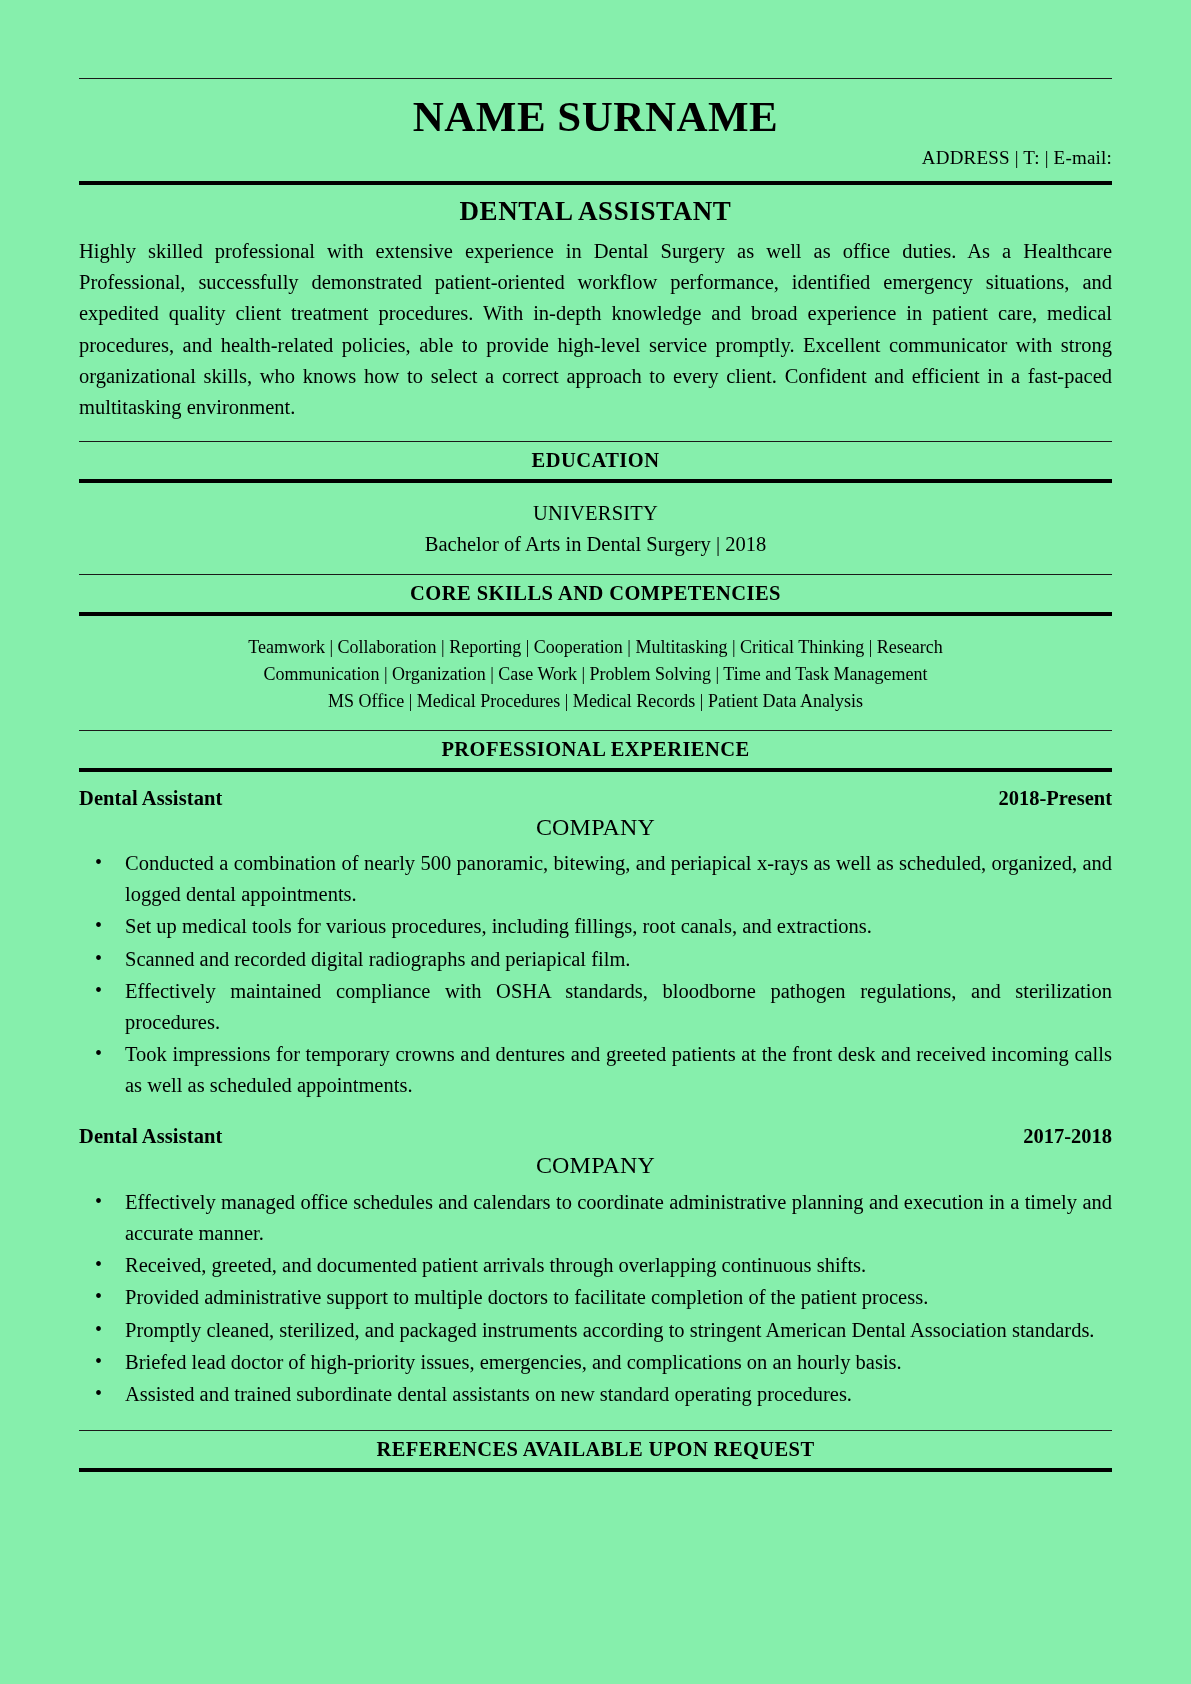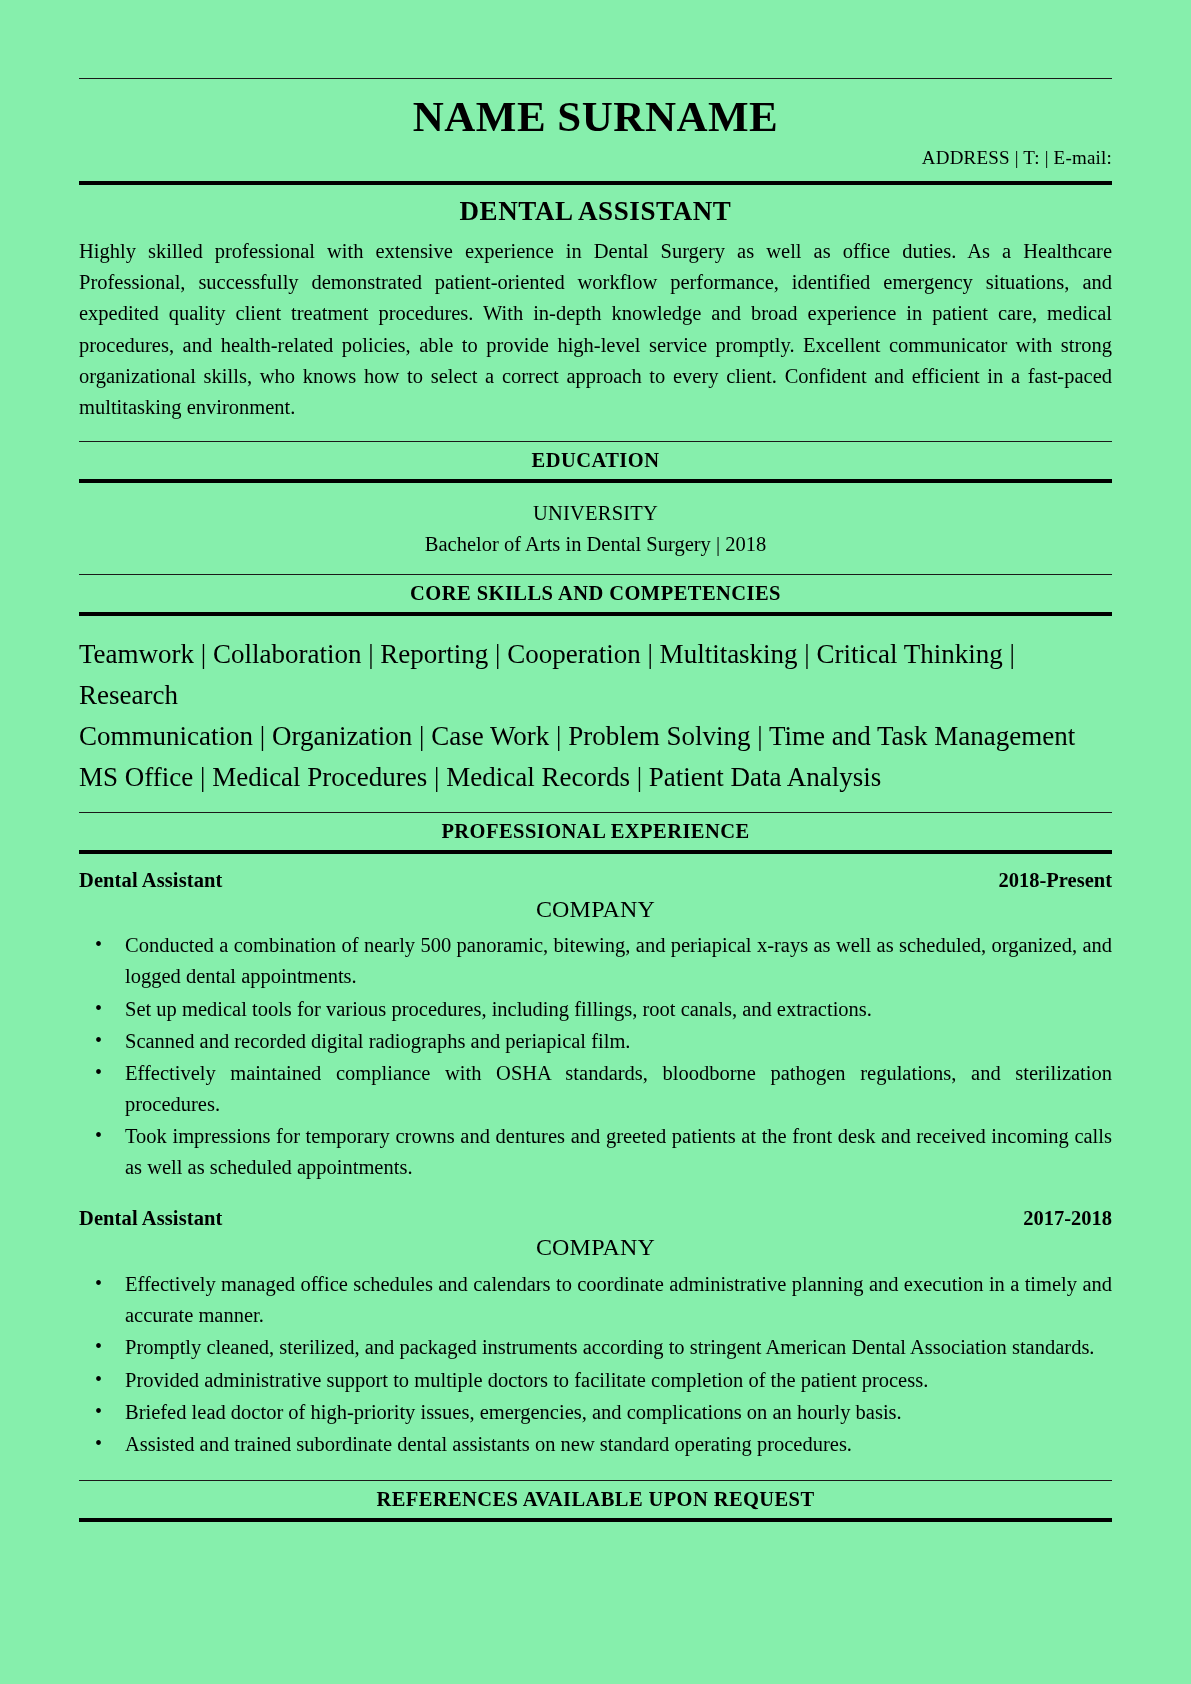--- a/index.html
+++ b/index.html
@@ -95,22 +95,22 @@
     font-size: 20.5px;
     line-height: 1.5;
   }
   .edu-degree-line .degree { font-weight: 400; }
   .edu-degree-line .sep { font-weight: 400; }
   .edu-degree-line .year { font-weight: 400; }
 
   
   .skills-body { padding: 18px 0 12px 0; }
   .skills-line {
-    text-align: left;
-    font-size: 27px;
+    text-align: center;
+    font-size: 18px;
     line-height: 1.52;
   }
 
   
   .exp-body { padding-top: 15px; }
 
   .job { margin-bottom: 4px; }
   .job + .job { margin-top: 24px; }
 
   .job-row {
@@ -229,22 +229,23 @@
     </div>
 
     <div class="job">
       <div class="job-row">
         <span class="job-title">Dental Assistant</span>
         <span class="job-dates">2017-2018</span>
       </div>
       <div class="job-company">COMPANY</div>
       <ul class="bullets">
         <li>Effectively managed office schedules and calendars to coordinate administrative planning and execution in a timely and accurate manner.</li>
+        <li>Received, greeted, and documented patient arrivals through overlapping continuous shifts.</li>
+        <li>Provided administrative support to multiple doctors to facilitate completion of the patient process.</li>
         <li>Promptly cleaned, sterilized, and packaged instruments according to stringent American Dental Association standards.</li>
-        <li>Provided administrative support to multiple doctors to facilitate completion of the patient process.</li>
         <li>Briefed lead doctor of high-priority issues, emergencies, and complications on an hourly basis.</li>
         <li>Assisted and trained subordinate dental assistants on new standard operating procedures.</li>
       </ul>
     </div>
 
   </div>
 
   <div class="footer-band">
     <div class="rule-thin"></div>
     <div class="footer-title">REFERENCES AVAILABLE UPON REQUEST</div>

